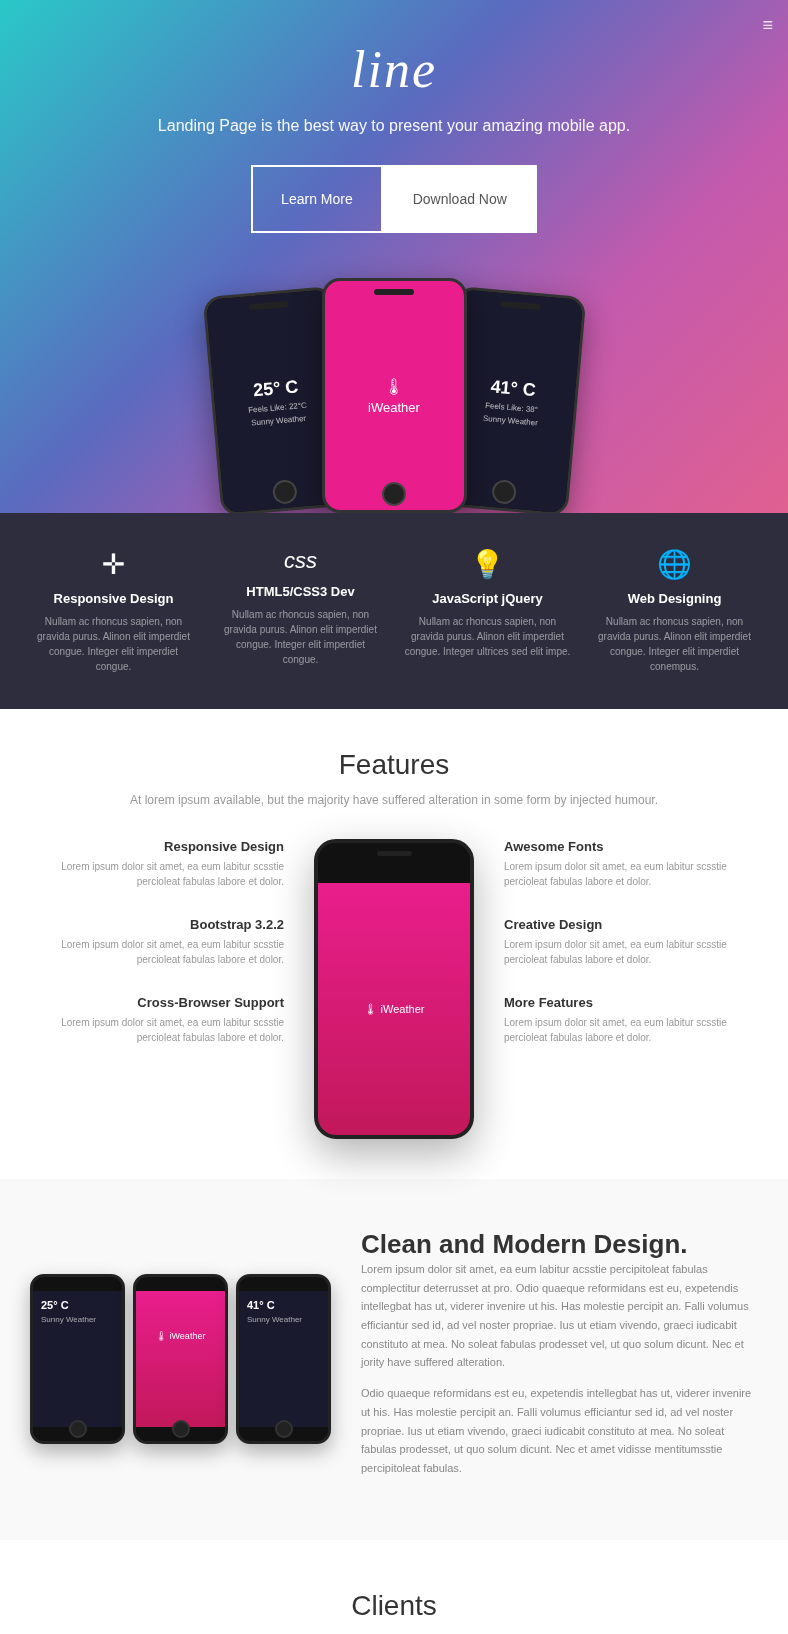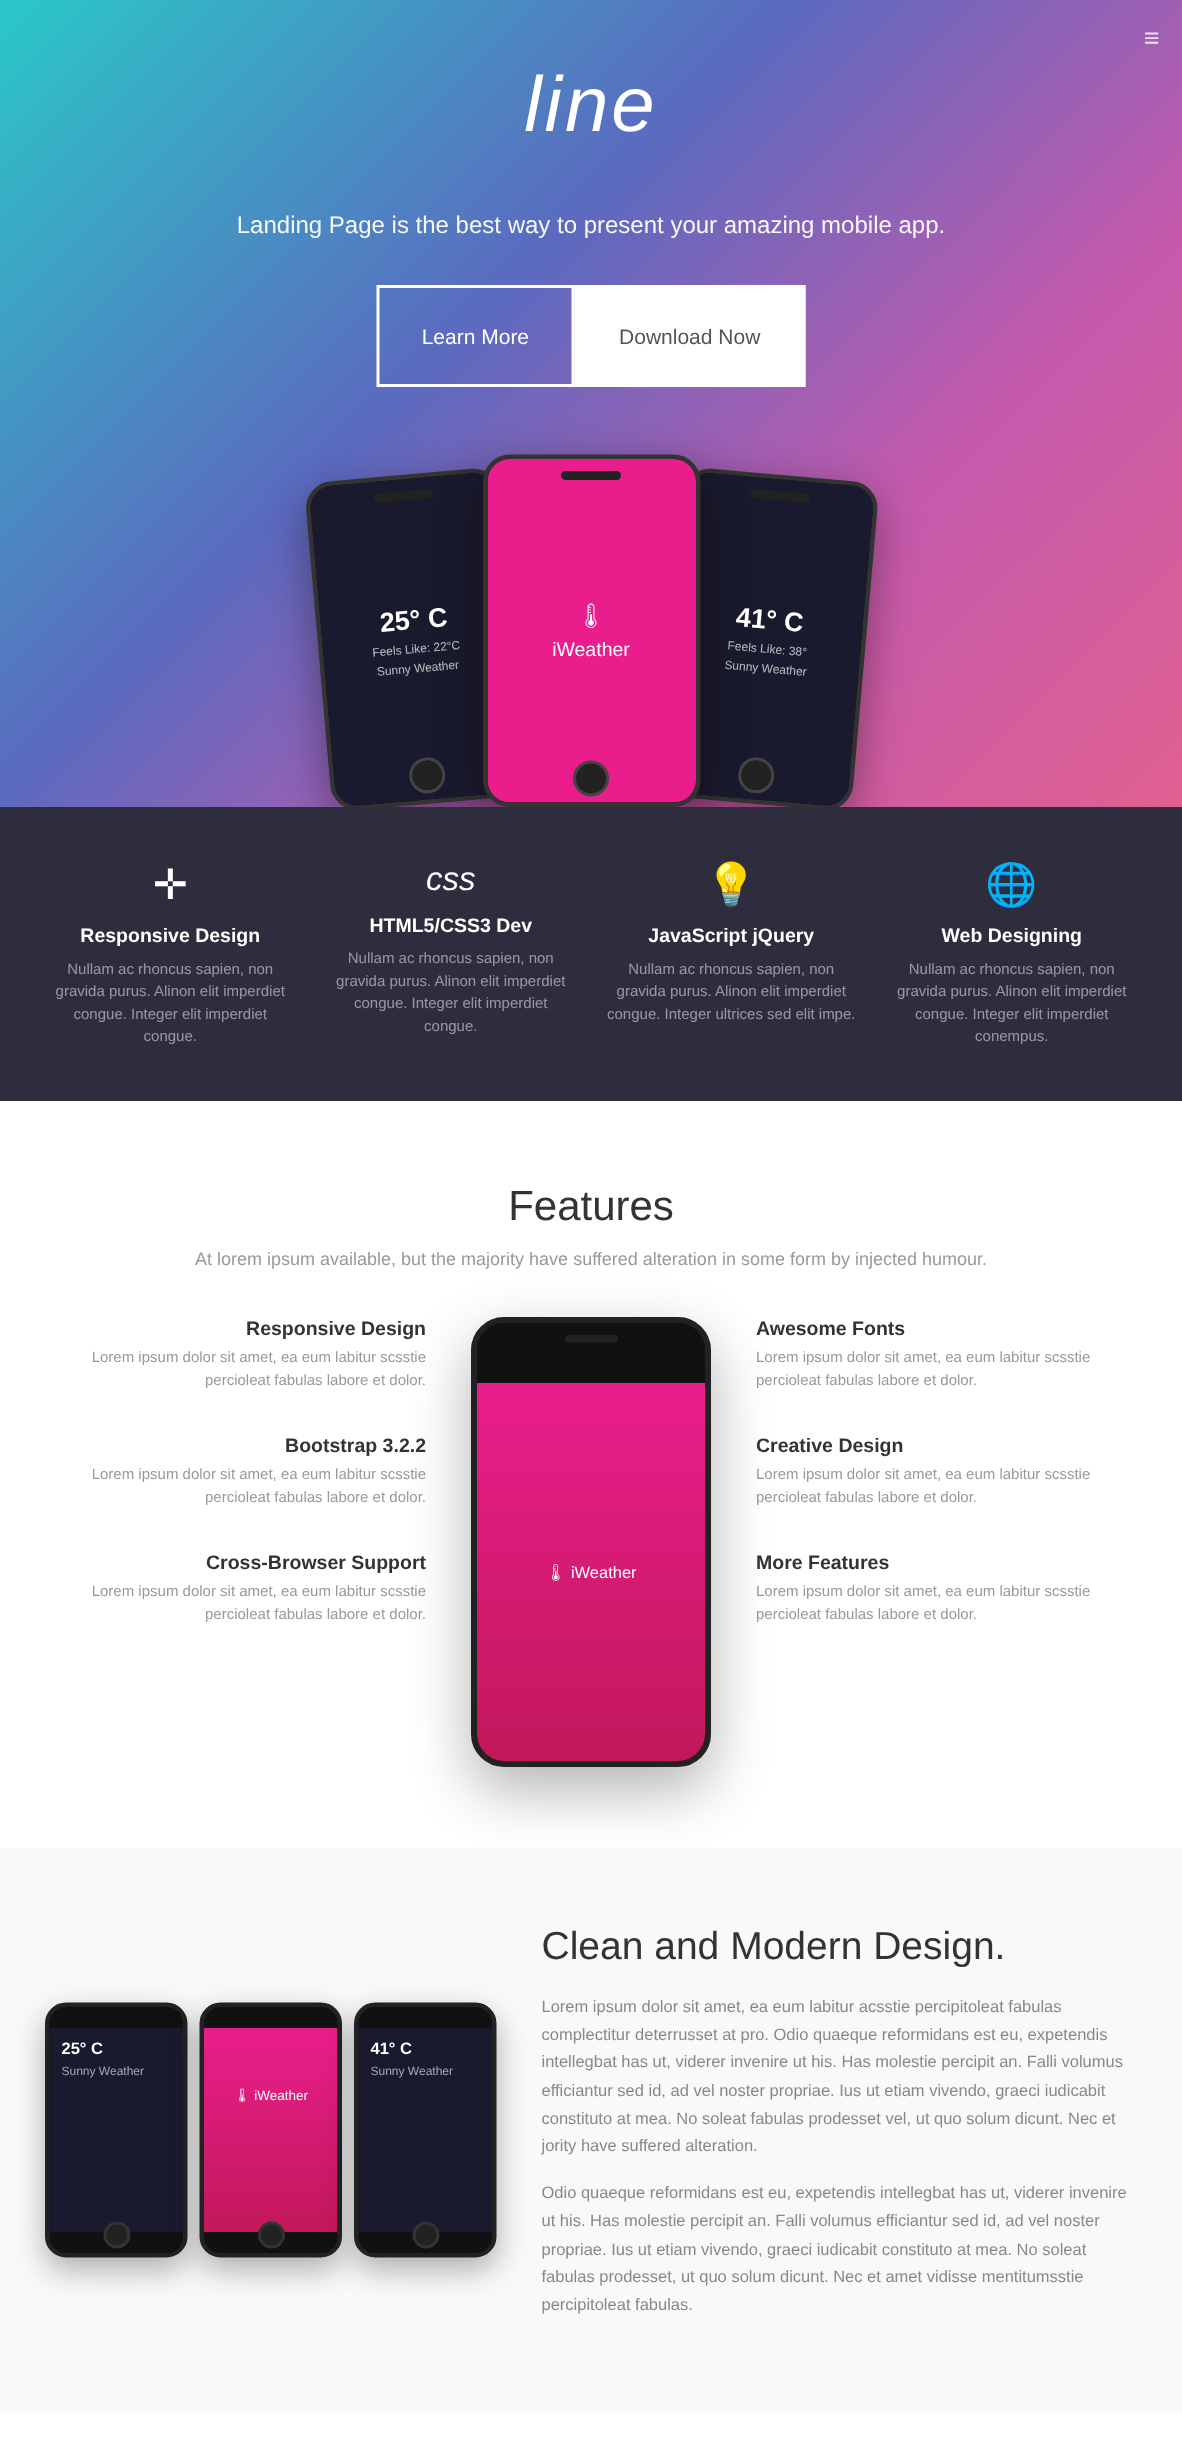--- a/index.html
+++ b/index.html
@@ -8,26 +8,26 @@
     
     .hero {
       background: linear-gradient(135deg, #2ac8c8 0%, #5b6abf 40%, #c45aad 70%, #e06090 100%);
       text-align: center;
       padding: 40px 20px 0;
       position: relative;
       min-height: 460px;
       overflow: hidden;
     }
     .hero-title {
-      font-family: Liberation Sans, sans-serif;
+      font-family: Liberation Serif, serif;
       font-style: italic;
       font-size: 52px;
       color: white;
       font-weight: 300;
-      margin-bottom: 42px;
+      margin-bottom: 18px;
       letter-spacing: 2px;
     }
     .hero-subtitle {
       color: white;
       font-size: 16px;
       margin-bottom: 30px;
       opacity: 0.95;
     }
     .hero-buttons {
       display: flex;
@@ -174,21 +174,21 @@
     .feature-icon-desc {
       color: rgba(255,255,255,0.5);
       font-size: 10px;
       line-height: 1.5;
       text-align: center;
     }
 
     
     .features-section {
       background: white;
-      padding: 54px 20px;
+      padding: 40px 20px;
       text-align: center;
     }
     .section-title {
       font-size: 28px;
       color: #333;
       margin-bottom: 12px;
       font-weight: 300;
     }
     .section-subtitle {
       color: #999;
@@ -291,22 +291,22 @@
       background: #222;
       border: 2px solid #333;
       position: absolute;
       bottom: 3px;
       left: 50%;
       transform: translateX(-50%);
     }
     .modern-text h2 {
       font-size: 26px;
       color: #333;
-      font-weight: 400;
-      margin-bottom: 16px;
+      font-weight: 700;
+      margin-bottom: 0;
     }
     .modern-text p {
       font-size: 11px;
       color: #888;
       line-height: 1.7;
       margin-bottom: 12px;
     }
 
     
     .clients-section {

